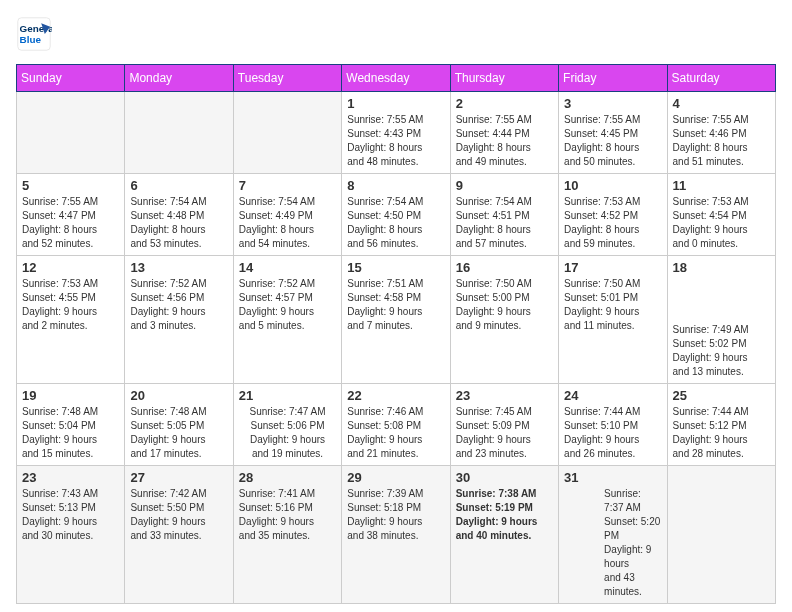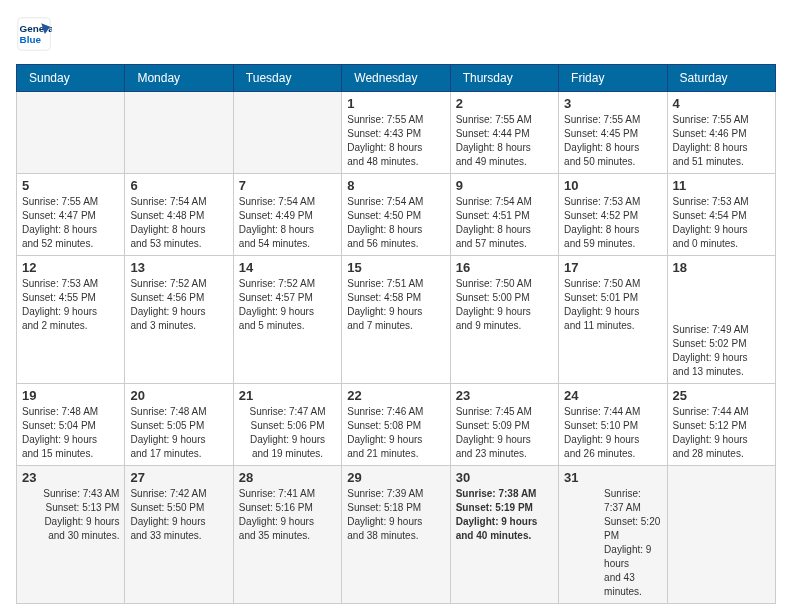--- a/index.html
+++ b/index.html
@@ -36,24 +36,24 @@
     .location {
       font-size: 14px;
       color: #555;
     }
     .calendar {
       width: 100%;
       border-collapse: collapse;
       border: 1px solid #ccc;
     }
     .calendar th {
-      background-color: #0369a1;
+      background-color: #d946ef;
       color: #fff;
       font-size: 12px;
-      padding: 6px 12px;
+      padding: 6px 4px;
       text-align: left;
       border: 1px solid #1a4080;
       font-weight: normal;
     }
     .calendar td {
       border: 1px solid #ccc;
       vertical-align: top;
       padding: 4px 5px;
       width: 108px;
       min-height: 80px;
@@ -293,21 +293,21 @@
           <span class="day-number">25</span>
           <div class="day-info" style="white-space: pre-line;">Sunrise: 7:44 AM
 Sunset: 5:12 PM
 Daylight: 9 hours
 and 28 minutes.</div>
         </td>
       </tr>
       <tr>
         <td class="last-row">
           <span class="day-number">23</span>
-          <div class="day-info" style="white-space: pre-line; text-align: right;">Sunrise: 7:43 AM
+          <div class="day-info" style="white-space: pre-line;">Sunrise: 7:43 AM
 Sunset: 5:13 PM
 Daylight: 9 hours
 and 30 minutes.</div>
         </td>
         <td class="last-row">
           <span class="day-number">27</span>
           <div class="day-info" style="white-space: pre-line;">Sunrise: 7:42 AM
 Sunset: 5:50 PM
 Daylight: 9 hours
 and 33 minutes.</div>

